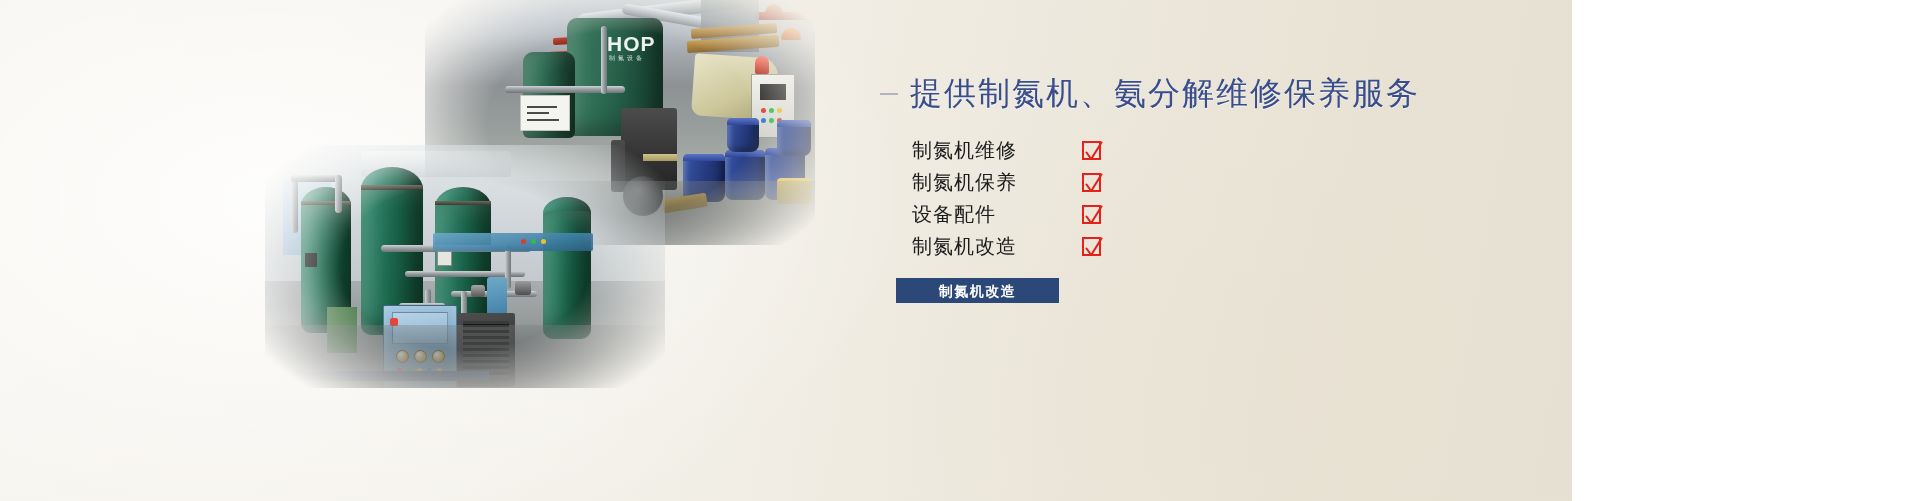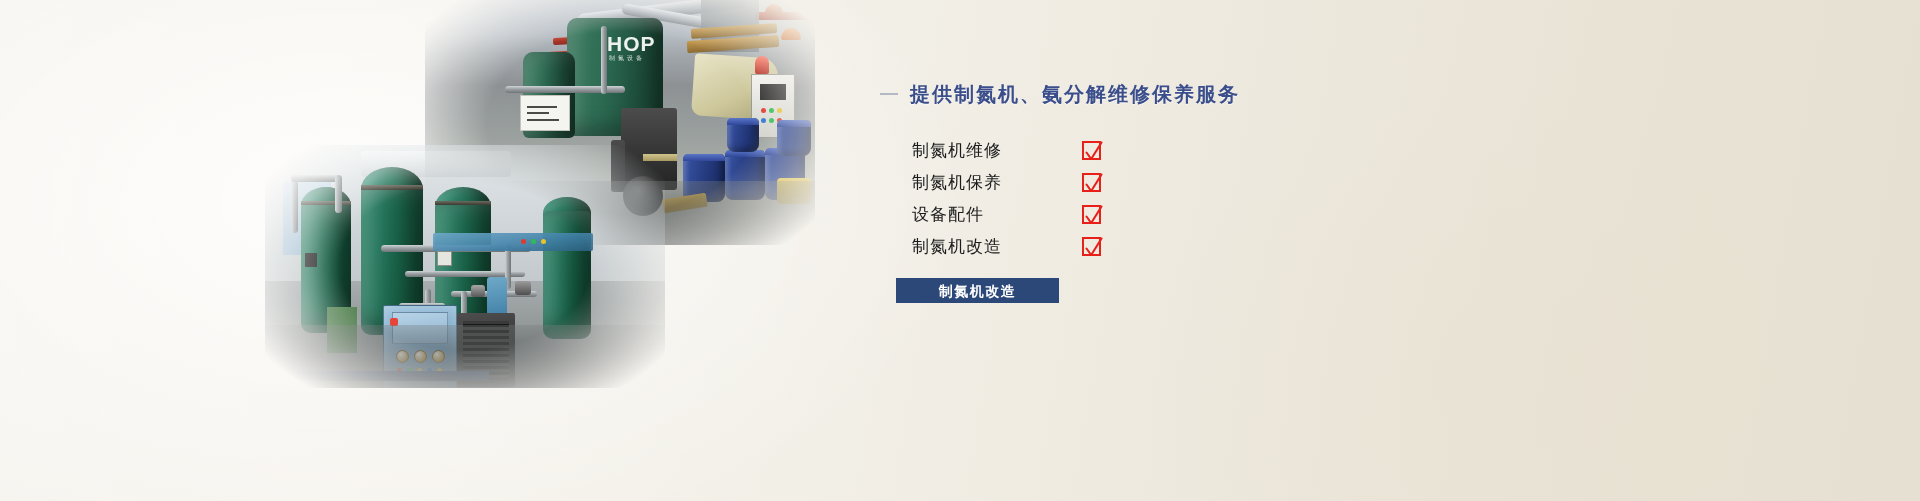--- a/index.html
+++ b/index.html
@@ -2,21 +2,21 @@
 <html><head>
 <meta charset="utf-8">
 <style>
   html, body {
     margin: 0;
     padding: 0;
     background: #ffffff;
   }
   #banner {
     position: relative;
-    width: 1920px;
+    width: 1572px;
     height: 501px;
     overflow: hidden;
     background: linear-gradient(100deg,
         #f7f5f0 0%,
         #f6f3ed 25%,
         #f2efe7 45%,
         #ece7db 68%,
         #e8e2d4 85%,
         #e6e0d2 100%);
     font-family: "Liberation Sans", "DejaVu Sans", sans-serif;
@@ -252,43 +252,43 @@
   }
   .headline-rule {
     width: 18px;
     height: 2px;
     background: rgba(60,80,130,0.35);
     margin-right: 12px;
     flex: 0 0 auto;
   }
   .headline {
     font-family: "DejaVu Serif", "Liberation Serif", serif;
-    font-size: 20px;
-    font-weight: bold;
+    font-size: 32px;
+    font-weight: normal;
     color: #3b4e8c;
     letter-spacing: 2px;
     white-space: nowrap;
     text-shadow: 0 1px 0 rgba(255,255,255,0.6);
   }
 
   .feature-list {
     position: absolute;
     left: 32px;
     top: 135px;
     width: 260px;
   }
   .feature-row {
     display: flex;
     align-items: center;
     height: 31px;
     margin-bottom: 1px;
   }
   .feature-label {
     font-family: "DejaVu Sans", "Liberation Sans", sans-serif;
-    font-size: 17px;
+    font-size: 20px;
     color: #1c1c1c;
     letter-spacing: 1px;
     width: 170px;
     white-space: nowrap;
   }
   .check-box {
     position: relative;
     width: 19px;
     height: 19px;
     border: 2px solid #e8201a;

